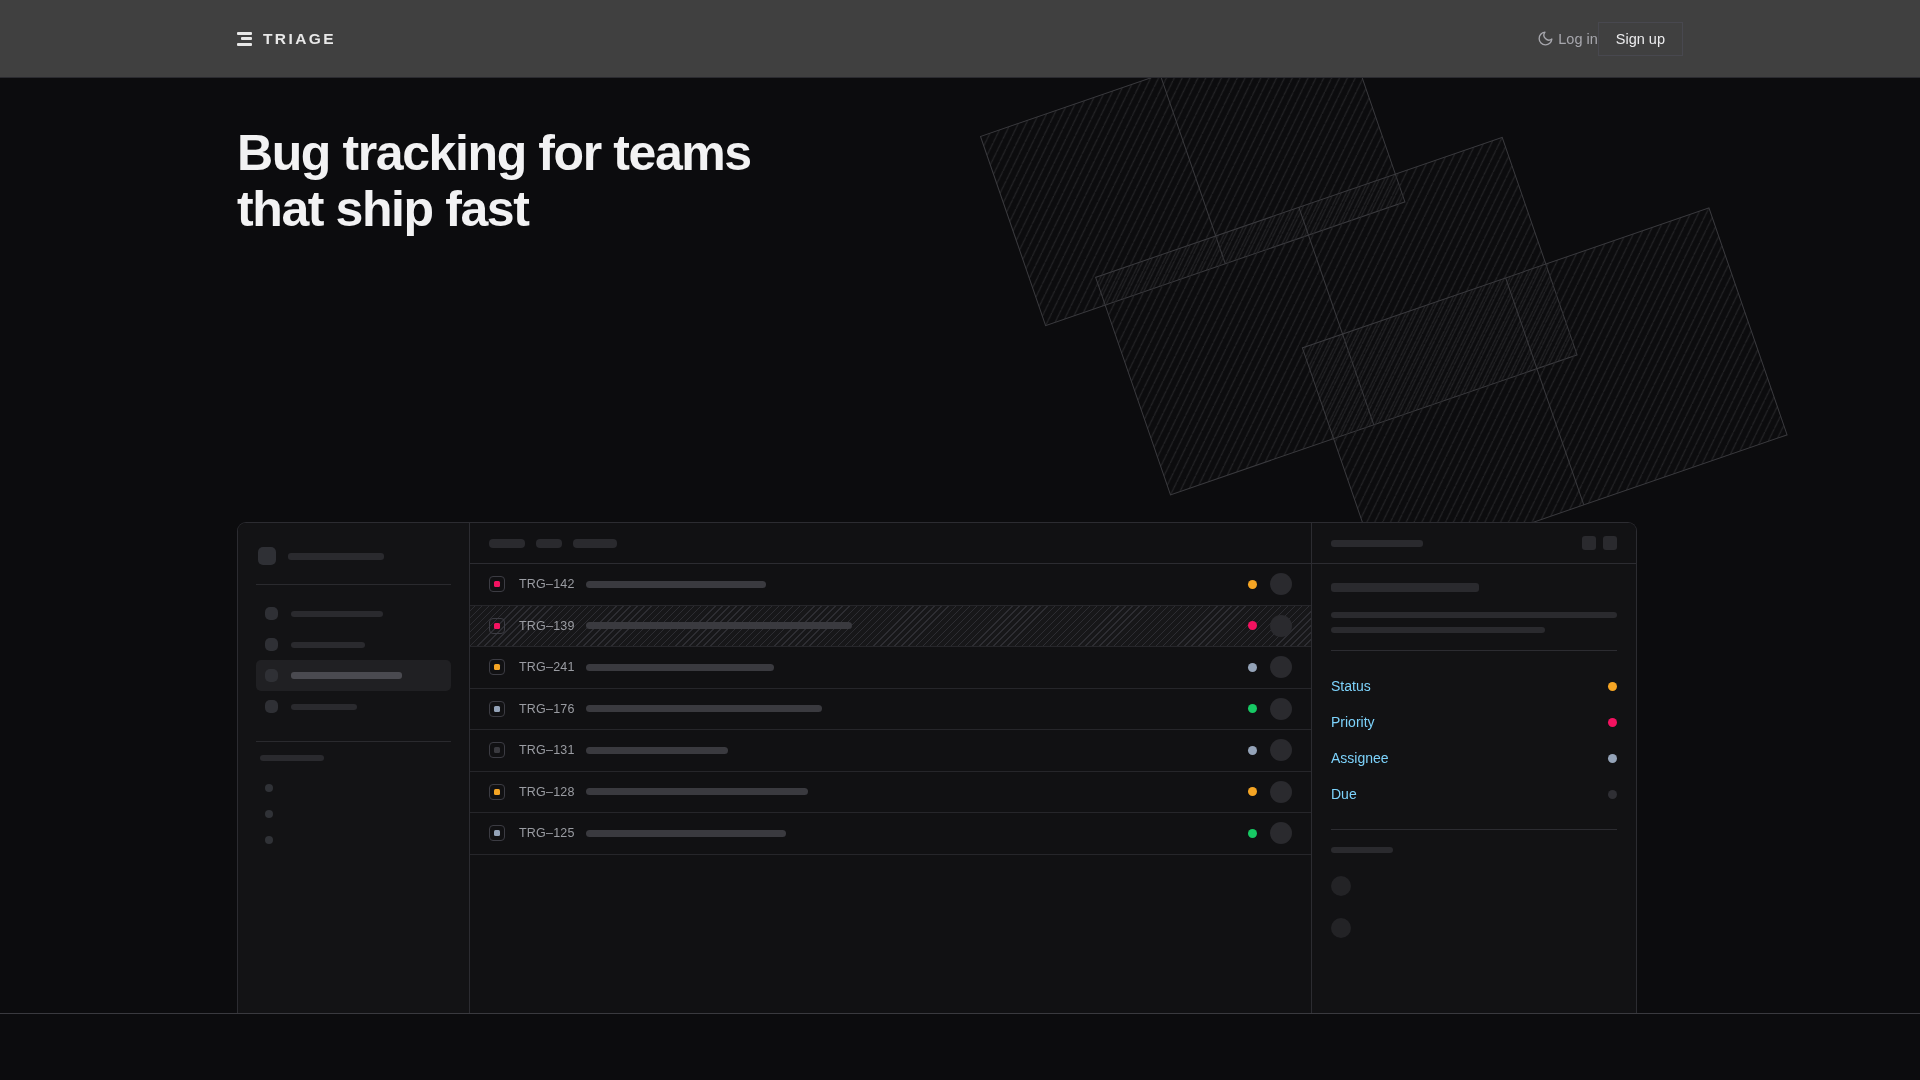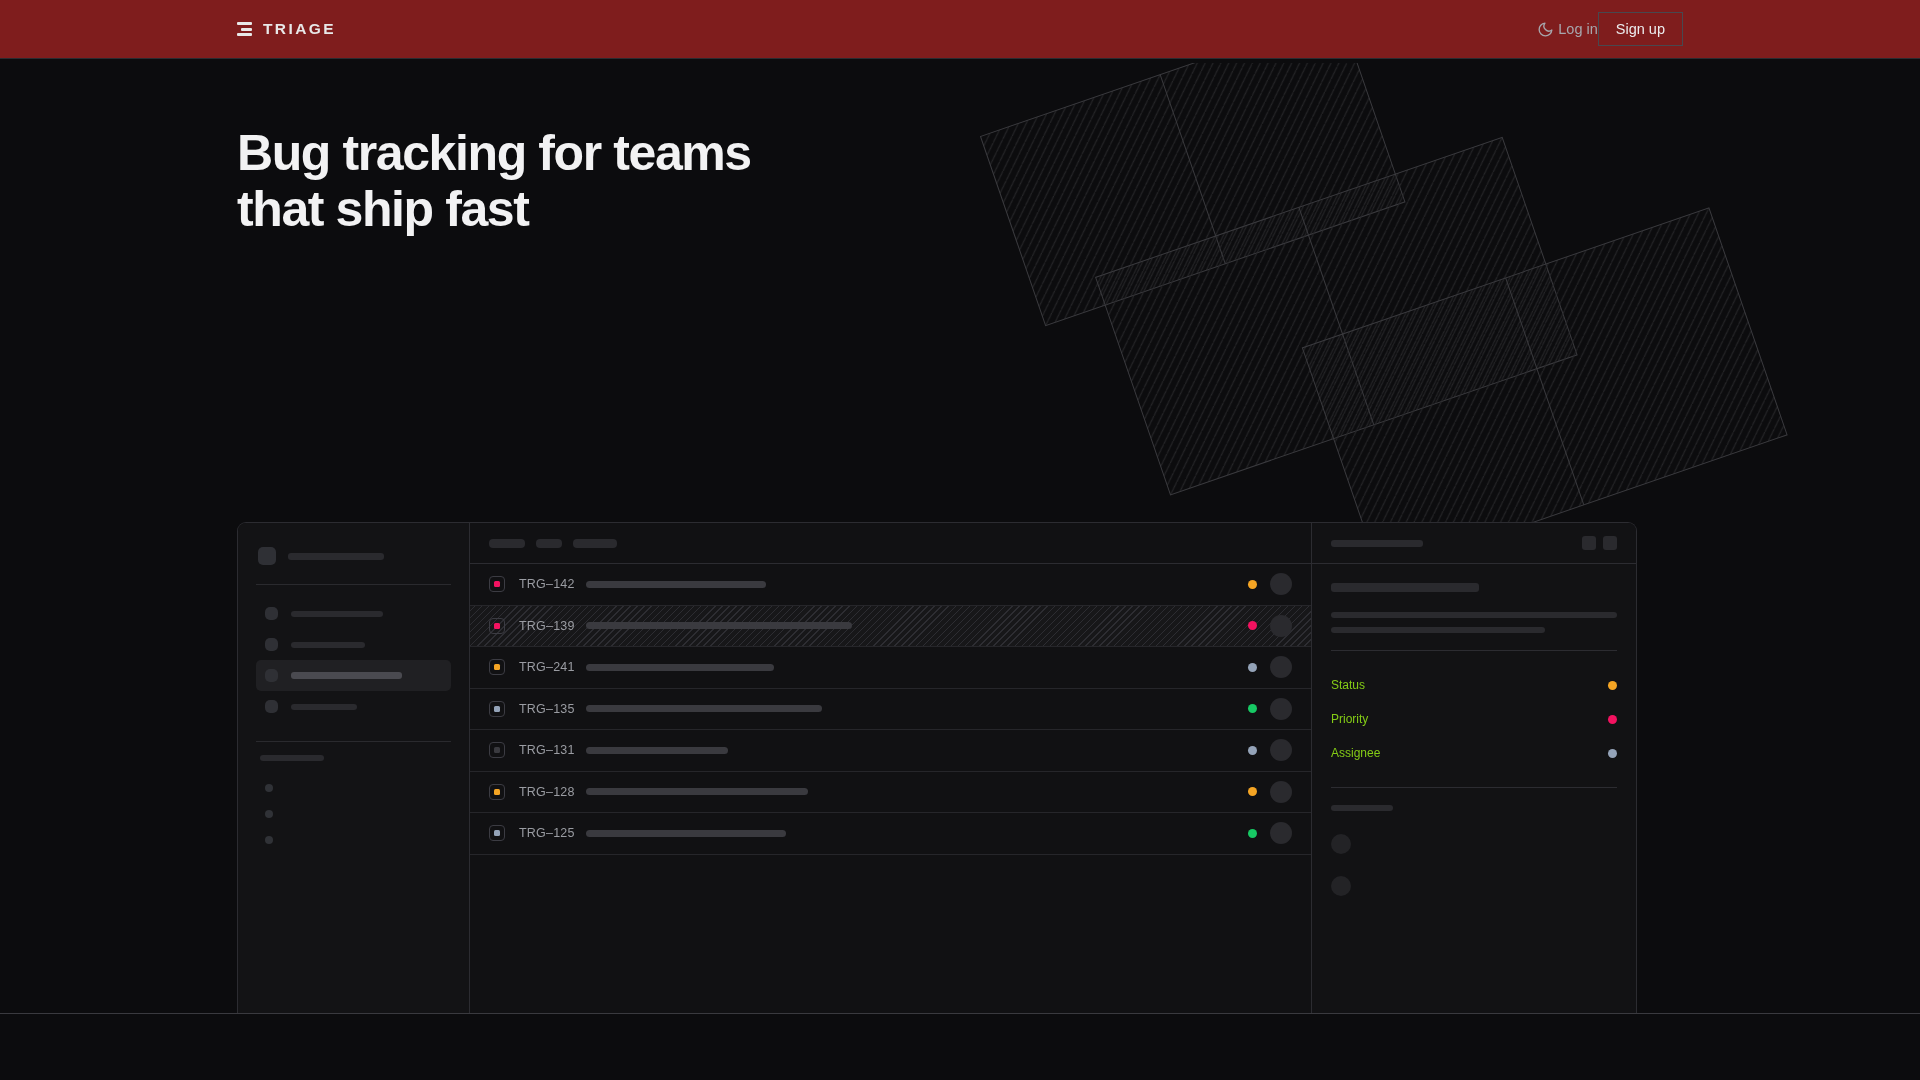--- a/index.html
+++ b/index.html
@@ -6,24 +6,24 @@
   html, body {
     width:1920px; height:1080px;
     background:#0C0C0E;
     font-family:"Liberation Sans", sans-serif;
     overflow:hidden;
   }
   .page { position:relative; width:1920px; height:1080px; background:#0C0C0E; }
 
   
   .nav {
-    position:absolute; top:0; left:0; width:1920px; height:59px;
+    position:absolute; top:0; left:0; width:1920px; height:78px;
     display:flex; align-items:center;
     border-bottom:1px solid #2B2B30;
-    background:#7f1d1d;
+    background:#404040;
     z-index:40;
   }
   .brand { position:absolute; left:237px; display:flex; align-items:center; gap:11px; }
   .brand-mark { display:flex; flex-direction:column; gap:2.5px; width:15px; }
   .brand-mark i { display:block; height:3px; background:#E8E8E8; border-radius:1px; }
   .brand-mark i:nth-child(1){ width:15px; }
   .brand-mark i:nth-child(2){ width:11px; margin-left:4px; }
   .brand-mark i:nth-child(3){ width:15px; }
   .brand-text {
     color:#E8E8E8; font-size:15.5px; font-weight:700;
@@ -141,21 +141,21 @@
     display:flex; align-items:center; padding:0 19px;
   }
   .det-actions { margin-left:auto; display:flex; gap:7px; }
   .det-btn { width:14px; height:14px; border-radius:3px; background:#2A2A2E; }
   .det-body { padding:19px; }
   .det-div { height:1px; background:#2C2C31; margin:17px 0; }
   .meta-row {
     display:flex; align-items:center; justify-content:space-between;
     padding:10px 0;
   }
-  .meta-label { color:#84cc16; font-size:12px; }
+  .meta-label { color:#7dd3fc; font-size:14px; }
   .meta-dot { width:9px; height:9px; border-radius:50%; }
   .comment-row { display:flex; padding:11px 0; }
   .c-av { width:20px; height:20px; border-radius:50%; background:#232326; }
 
   
   .bottom-rule {
     position:absolute; left:0; top:1013px; width:1920px; height:1px;
     background:#3A3A3F; z-index:20;
   }
 </style>
@@ -292,21 +292,21 @@
             <span class="row-bar" style="width:188px"></span>
             <span class="row-right">
               <span class="st-dot" style="background:#94A3B8"></span>
               <span class="avatar"></span>
             </span>
           </div>
           <div class="row">
             <span class="pri-badge">
               <b style="background:#94A3B8"></b>
             </span>
-            <span class="row-id">TRG–135</span>
+            <span class="row-id">TRG–176</span>
             <span class="row-bar" style="width:236px"></span>
             <span class="row-right">
               <span class="st-dot" style="background:#17C964"></span>
               <span class="avatar"></span>
             </span>
           </div>
           <div class="row">
             <span class="pri-badge">
               <b style="background:#3A3A3F"></b>
             </span>
@@ -361,20 +361,24 @@
               <span class="meta-dot" style="background:#F5A524"></span>
             </div>
             <div class="meta-row">
               <span class="meta-label">Priority</span>
               <span class="meta-dot" style="background:#F31260"></span>
             </div>
             <div class="meta-row">
               <span class="meta-label">Assignee</span>
               <span class="meta-dot" style="background:#94A3B8"></span>
             </div>
+            <div class="meta-row">
+              <span class="meta-label">Due</span>
+              <span class="meta-dot" style="background:#2F2F34"></span>
+            </div>
           </div>
         <div class="det-div"></div>
         <div class="sk" style="width:62px;height:6px;margin-bottom:12px;"></div>
         <div class="comment-row">
           <span class="c-av"></span>
         </div>
         <div class="comment-row">
           <span class="c-av"></span>
         </div>
       </div>

